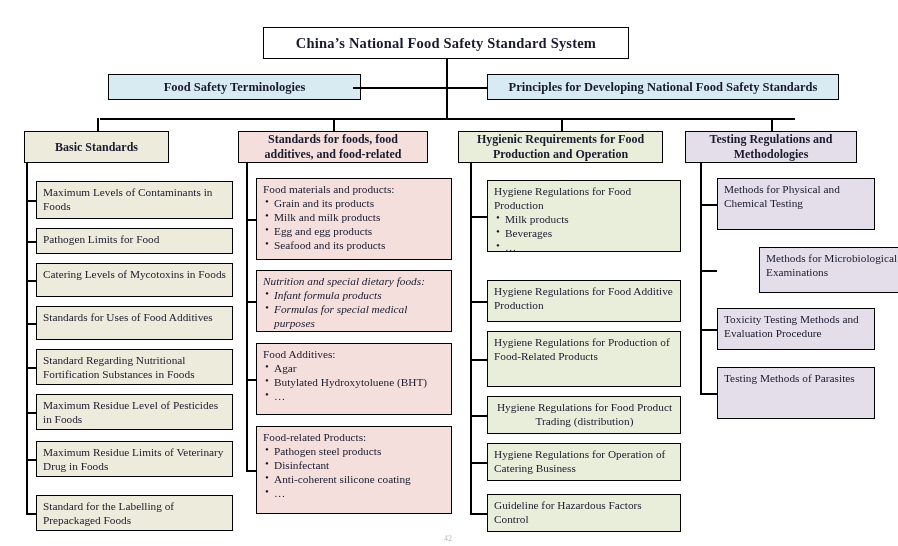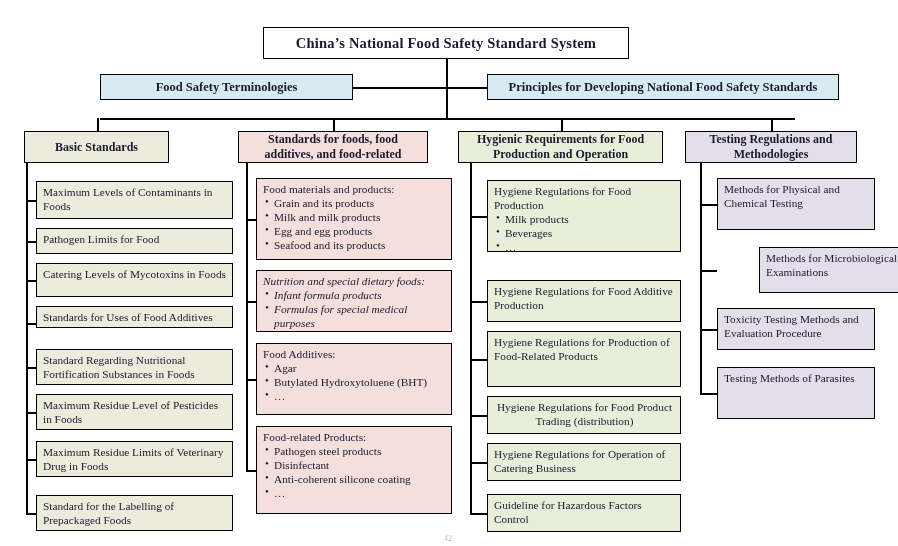--- a/index.html
+++ b/index.html
@@ -32,21 +32,21 @@
   .c4{background:#e3deea;}
 </style>
 </head>
 <body>
 
 <div id="canvas">
     <div class="box ttl root" style="left: 263px; top: 27px; width: 366px; height: 32px;">
       <span>China’s National Food Safety Standard System</span>
     </div>
     <div class="ln v" style="left: 446px; top: 59px; height: 61px;"></div>
-    <div class="box ttl lvl2" style="left: 100px; top: 74px; width: 253px; height: 26px; background: rgb(217, 235, 242);">
+    <div class="box ttl lvl2" style="left: 108px; top: 74px; width: 253px; height: 26px; background: rgb(217, 235, 242);">
       <span>Food Safety Terminologies</span>
     </div>
     <div class="ln h" style="left: 353px; top: 87px; width: 95px;"></div>
     <div class="box ttl lvl2" style="left: 487px; top: 74px; width: 352px; height: 26px; background: rgb(217, 235, 242);">
       <span>Principles  for Developing National Food Safety Standards</span>
     </div>
     <div class="ln h" style="left: 446px; top: 87px; width: 41px;"></div>
     <div class="ln h" style="left: 100px; top: 118px; width: 695px;"></div>
     <div class="ln v" style="left: 96.5px; top: 118px; height: 13px;"></div>
     <div class="box ttl cat c1" style="left: 24px; top: 131px; width: 145px; height: 32px;">
@@ -59,21 +59,21 @@
     </div>
     <div class="ln h" style="left: 26px; top: 241px; width: 10px;"></div>
     <div class="box leaf c1" style="left: 36px; top: 228px; width: 197px; height: 26px;">
       <span class="hdr">Pathogen  Limits  for Food</span>
     </div>
     <div class="ln h" style="left: 26px; top: 280px; width: 10px;"></div>
     <div class="box leaf c1" style="left: 36px; top: 263px; width: 197px; height: 34px;">
       <span class="hdr">Catering  Levels of Mycotoxins  in Foods</span>
     </div>
     <div class="ln h" style="left: 26px; top: 323px; width: 10px;"></div>
-    <div class="box leaf c1" style="left: 36px; top: 306px; width: 197px; height: 22px; font-family: Liberation Serif, serif;">
+    <div class="box leaf c1" style="left: 36px; top: 306px; width: 197px; height: 34px; font-family: Liberation Serif, serif;">
       <span class="hdr">Standards  for Uses of Food Additives</span>
     </div>
     <div class="ln h" style="left: 26px; top: 367px; width: 10px;"></div>
     <div class="box leaf c1" style="left: 36px; top: 349px; width: 197px; height: 36px;">
       <span class="hdr">Standard  Regarding  Nutritional Fortification  Substances  in Foods</span>
     </div>
     <div class="ln h" style="left: 26px; top: 412px; width: 10px;"></div>
     <div class="box leaf c1" style="left: 36px; top: 394px; width: 197px; height: 36px;">
       <span class="hdr">Maximum  Residue  Level of Pesticides  in Foods</span>
     </div>

